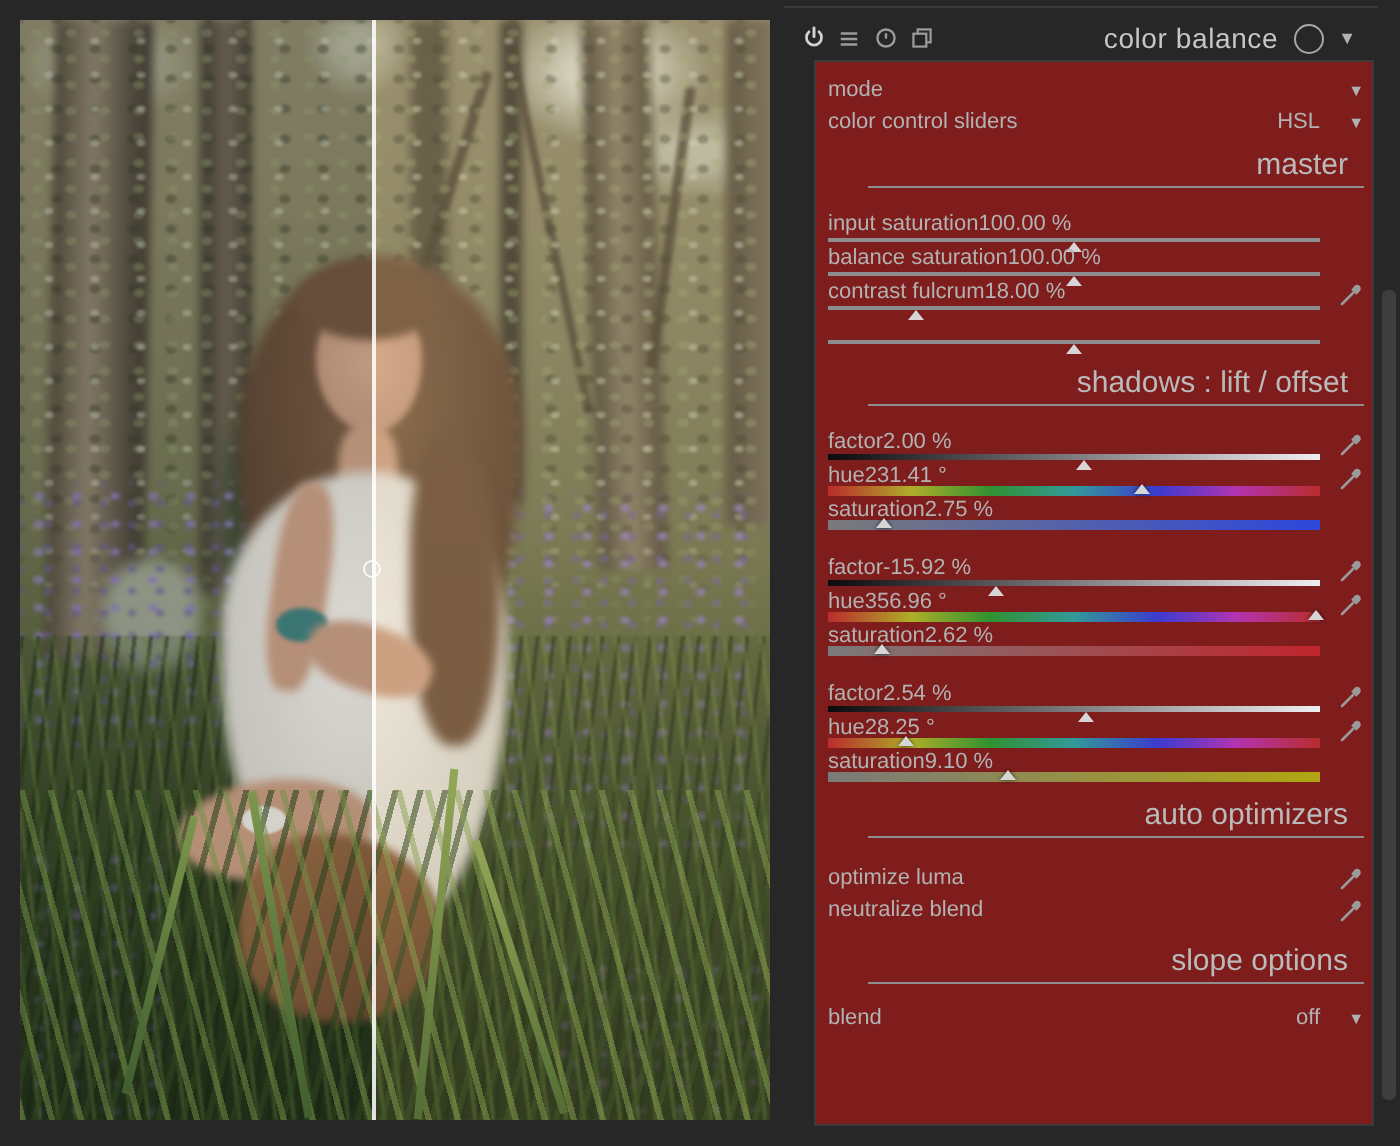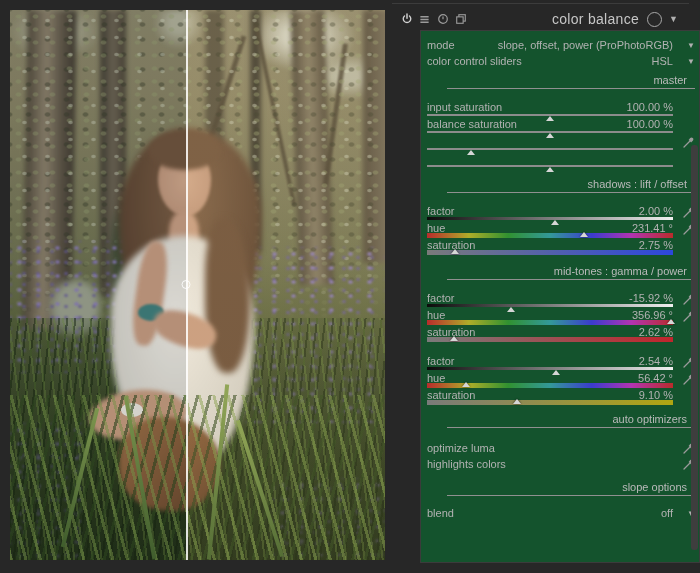--- a/index.html
+++ b/index.html
@@ -96,40 +96,40 @@
   .module-header { position:absolute; left:0; top:7px; width:300px; height:24px;
     display:flex; align-items:center; padding:0 12px 0 10px; }
   .hicon { display:inline-flex; align-items:center; justify-content:center;
     width:13px; height:13px; margin-right:5px; cursor:pointer; }
   .module-title { margin-left:auto; font-size:14px; color:#c6c6c6;
     letter-spacing:.3px; margin-right:8px; }
   .mask-circle { width:15px; height:15px; border:1.3px solid #a8a8a8;
     border-radius:50%; margin-right:7px; }
   .expander { font-size:9px; color:#b0b0b0; }
 
-  .module-body { position:absolute; left:30px; top:30px; width:280px; height:533px;
-    background:#14532d; border:1px solid #3b3b3b; padding:6px 4px 0 4px; }
+  .module-body { position:absolute; left:17px; top:30px; width:280px; height:533px;
+    background:#7f1d1d; border:1px solid #3b3b3b; padding:6px 4px 0 4px; }
 
   .row { position:relative; height:16px; display:flex; align-items:center;
     font-size:11px; color:#b2b2b2; padding-left:2px; }
   .row .spacer { flex:1; }
   .row .row-value { margin-right:2px; }
   .icon-col { width:20px; display:flex; justify-content:flex-end;
     align-items:center; }
   .drop-arrow { font-size:8px; color:#b0b0b0; }
 
   .section { margin:6px 0 0 22px; padding:3px 8px 2px 0; text-align:right;
-    font-size:11px; color:#bababa; border-bottom:1px solid #909090; }
+    font-size:15px; color:#bababa; border-bottom:1px solid #909090; }
   .mt2 { margin-top:2px; } .mt4 { margin-top:4px; } .mt9 { margin-top:9px; }
   .group { margin-top:12px; }
 
   .slider { position:relative; height:17px; font-size:11px; color:#b2b2b2;
     cursor:pointer; }
   .s-labels { position:absolute; left:2px; right:22px; top:0; display:flex;
-    justify-content:space-between; pointer-events:none; }
+    justify-content:flex-start; pointer-events:none; }
   .track { position:absolute; left:2px; right:22px; }
   .track-thin { top:13px; height:2px; background:#8c8c8c; }
   .track-factor { top:12px; height:3px;
     background:linear-gradient(90deg,#0b0b0b,#efefef); }
   .track-hue { top:11px; height:5px;
     background:linear-gradient(90deg,
       hsl(0,62%,45%),hsl(60,62%,42%) 17%,hsl(120,50%,38%) 33%,
       hsl(180,50%,40%) 50%,hsl(240,60%,52%) 67%,hsl(300,55%,45%) 83%,
       hsl(360,62%,45%)); }
   .track-sat { top:11px; height:5px; }
@@ -234,21 +234,20 @@
       <span class="module-title">color balance</span>
       <span class="mask-circle"></span>
       <span class="expander">▼</span>
     </div>
 
     <div class="module-body">
 
       <div class="row">
         <span>mode</span>
         <span class="spacer"></span>
-        <span class="row-value">slope, offset, power (ProPhotoRGB)</span>
         <span class="icon-col">
             <span class="drop-arrow">▼</span>
           </span>
       </div>
 
       <div class="row">
         <span>color control sliders</span>
         <span class="spacer"></span>
         <span class="row-value">HSL</span>
         <span class="icon-col">
@@ -272,20 +271,24 @@
         <div class="slider">
           <div class="s-labels">
               <span>balance saturation</span>
               <span>100.00 %</span>
             </div>
           <div class="track track-thin">
               <div class="marker" style="--pos:50%"></div>
             </div>
         </div>
         <div class="slider">
+          <div class="s-labels">
+              <span>contrast fulcrum</span>
+              <span>18.00 %</span>
+            </div>
           <div class="track track-thin">
               <div class="marker" style="--pos:18%"></div>
             </div>
           <span class="icon-col">
             <svg class="glyph" width="12" height="12" viewBox="0 0 12 12">
                 <path d="M1 11 L6.5 5.5" stroke="#9a9a9a" stroke-width="1.3" fill="none" stroke-linecap="round"></path>
                 <path d="M5.6 3.9 L8.1 6.4 L9.8 4.7 C10.6 3.9 10.6 2.6 9.8 1.9 C9 1.2 7.9 1.2 7.2 2 Z" fill="#9a9a9a"></path>
               </svg>
           </span>
         </div>
@@ -334,23 +337,20 @@
           <div class="s-labels">
               <span>saturation</span>
               <span>2.75 %</span>
             </div>
           <div class="track track-sat sat-blue">
               <div class="marker" style="--pos:11.5%"></div>
             </div>
         </div>
       </div>
 
-      <div class="section">
-        <span>mid-tones : gamma / power</span>
-      </div>
       <div class="group">
         <div class="slider">
           <div class="s-labels">
               <span>factor</span>
               <span>-15.92 %</span>
             </div>
           <div class="track track-factor">
               <div class="marker" style="--pos:34%"></div>
             </div>
           <span class="icon-col">
@@ -398,21 +398,21 @@
           <span class="icon-col">
             <svg class="glyph" width="12" height="12" viewBox="0 0 12 12">
                 <path d="M1 11 L6.5 5.5" stroke="#9a9a9a" stroke-width="1.3" fill="none" stroke-linecap="round"></path>
                 <path d="M5.6 3.9 L8.1 6.4 L9.8 4.7 C10.6 3.9 10.6 2.6 9.8 1.9 C9 1.2 7.9 1.2 7.2 2 Z" fill="#9a9a9a"></path>
               </svg>
           </span>
         </div>
         <div class="slider">
           <div class="s-labels">
               <span>hue</span>
-              <span>56.42 °</span>
+              <span>28.25 °</span>
             </div>
           <div class="track track-hue">
               <div class="marker" style="--pos:16%"></div>
             </div>
           <span class="icon-col">
             <svg class="glyph" width="12" height="12" viewBox="0 0 12 12">
                 <path d="M1 11 L6.5 5.5" stroke="#9a9a9a" stroke-width="1.3" fill="none" stroke-linecap="round"></path>
                 <path d="M5.6 3.9 L8.1 6.4 L9.8 4.7 C10.6 3.9 10.6 2.6 9.8 1.9 C9 1.2 7.9 1.2 7.2 2 Z" fill="#9a9a9a"></path>
               </svg>
           </span>
@@ -436,21 +436,21 @@
           <span>optimize luma</span>
           <span class="spacer"></span>
           <span class="icon-col">
             <svg class="glyph" width="12" height="12" viewBox="0 0 12 12">
                 <path d="M1 11 L6.5 5.5" stroke="#9a9a9a" stroke-width="1.3" fill="none" stroke-linecap="round"></path>
                 <path d="M5.6 3.9 L8.1 6.4 L9.8 4.7 C10.6 3.9 10.6 2.6 9.8 1.9 C9 1.2 7.9 1.2 7.2 2 Z" fill="#9a9a9a"></path>
               </svg>
           </span>
         </div>
         <div class="row">
-          <span>highlights colors</span>
+          <span>neutralize blend</span>
           <span class="spacer"></span>
           <span class="icon-col">
             <svg class="glyph" width="12" height="12" viewBox="0 0 12 12">
                 <path d="M1 11 L6.5 5.5" stroke="#9a9a9a" stroke-width="1.3" fill="none" stroke-linecap="round"></path>
                 <path d="M5.6 3.9 L8.1 6.4 L9.8 4.7 C10.6 3.9 10.6 2.6 9.8 1.9 C9 1.2 7.9 1.2 7.2 2 Z" fill="#9a9a9a"></path>
               </svg>
           </span>
         </div>
       </div>
 

